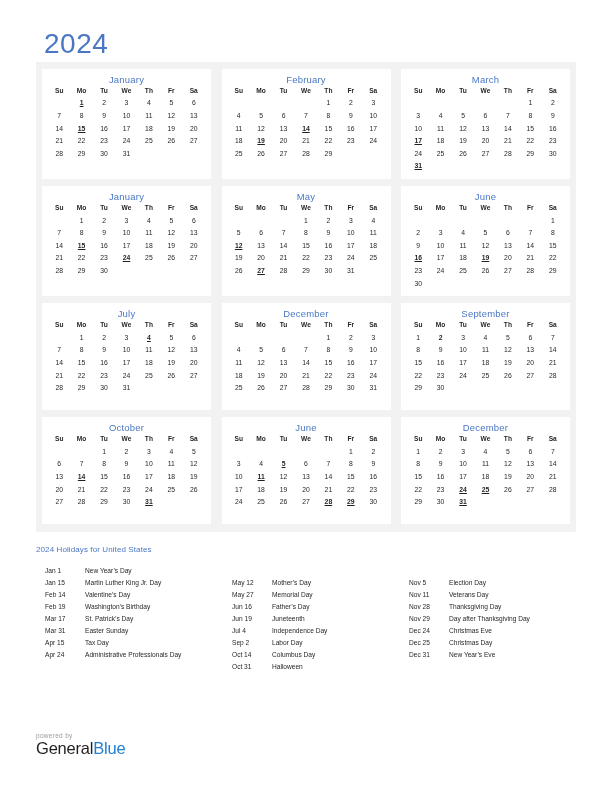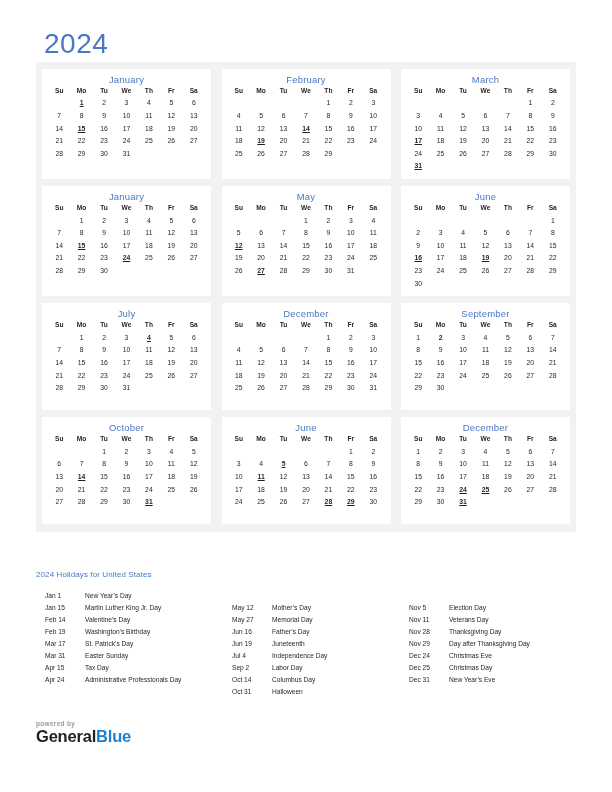--- a/index.html
+++ b/index.html
@@ -111,21 +111,20 @@
 
   
   .holidays-section {
     padding-top: 13px;
   }
   .holidays-title {
     font-size: 8px;
     color: #4a77c4;
     margin-bottom: 11px;
     letter-spacing: 0.1px;
-    margin-top: 25px;
   }
   .holidays-columns {
     display: flex;
   }
   .holiday-col {
     display: flex;
     flex-direction: column;
   }
   .holiday-col-1 { width: 196px; padding-left: 9px; box-sizing: border-box; }
   .holiday-col-2 { width: 177px; }
@@ -145,22 +144,21 @@
   }
   .holiday-name {
     flex: 1 1 auto;
   }
   .holiday-row.spacer { visibility: hidden; }
 
   
   .footer {
     position: absolute;
     left: 36px;
-    bottom: 48px;
-    font-weight: bold;
+    bottom: 36px;
   }
   .powered-by {
     font-size: 6.5px;
     color: #9a9a9a;
     letter-spacing: 0.3px;
     margin-bottom: 1px;
   }
   .brand {
     font-size: 16.5px;
     line-height: 1;

